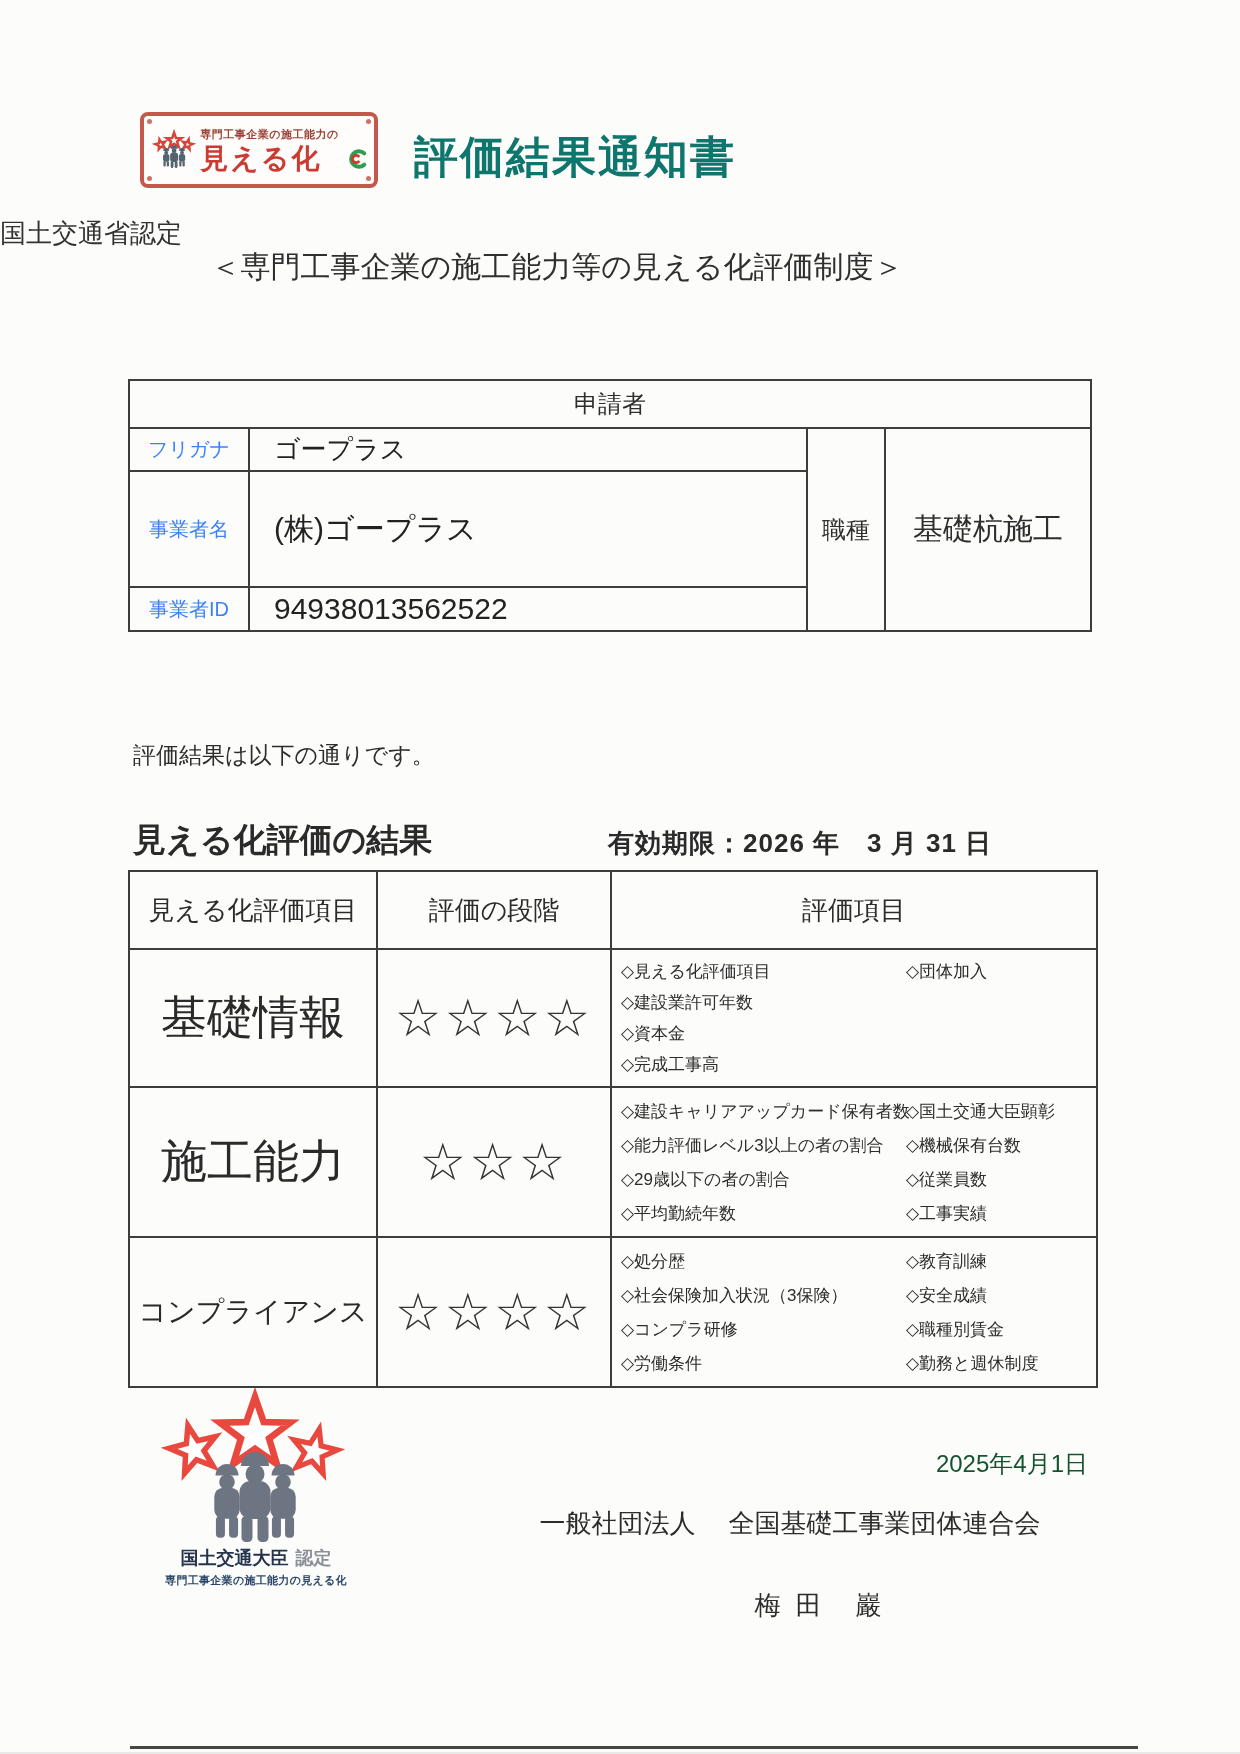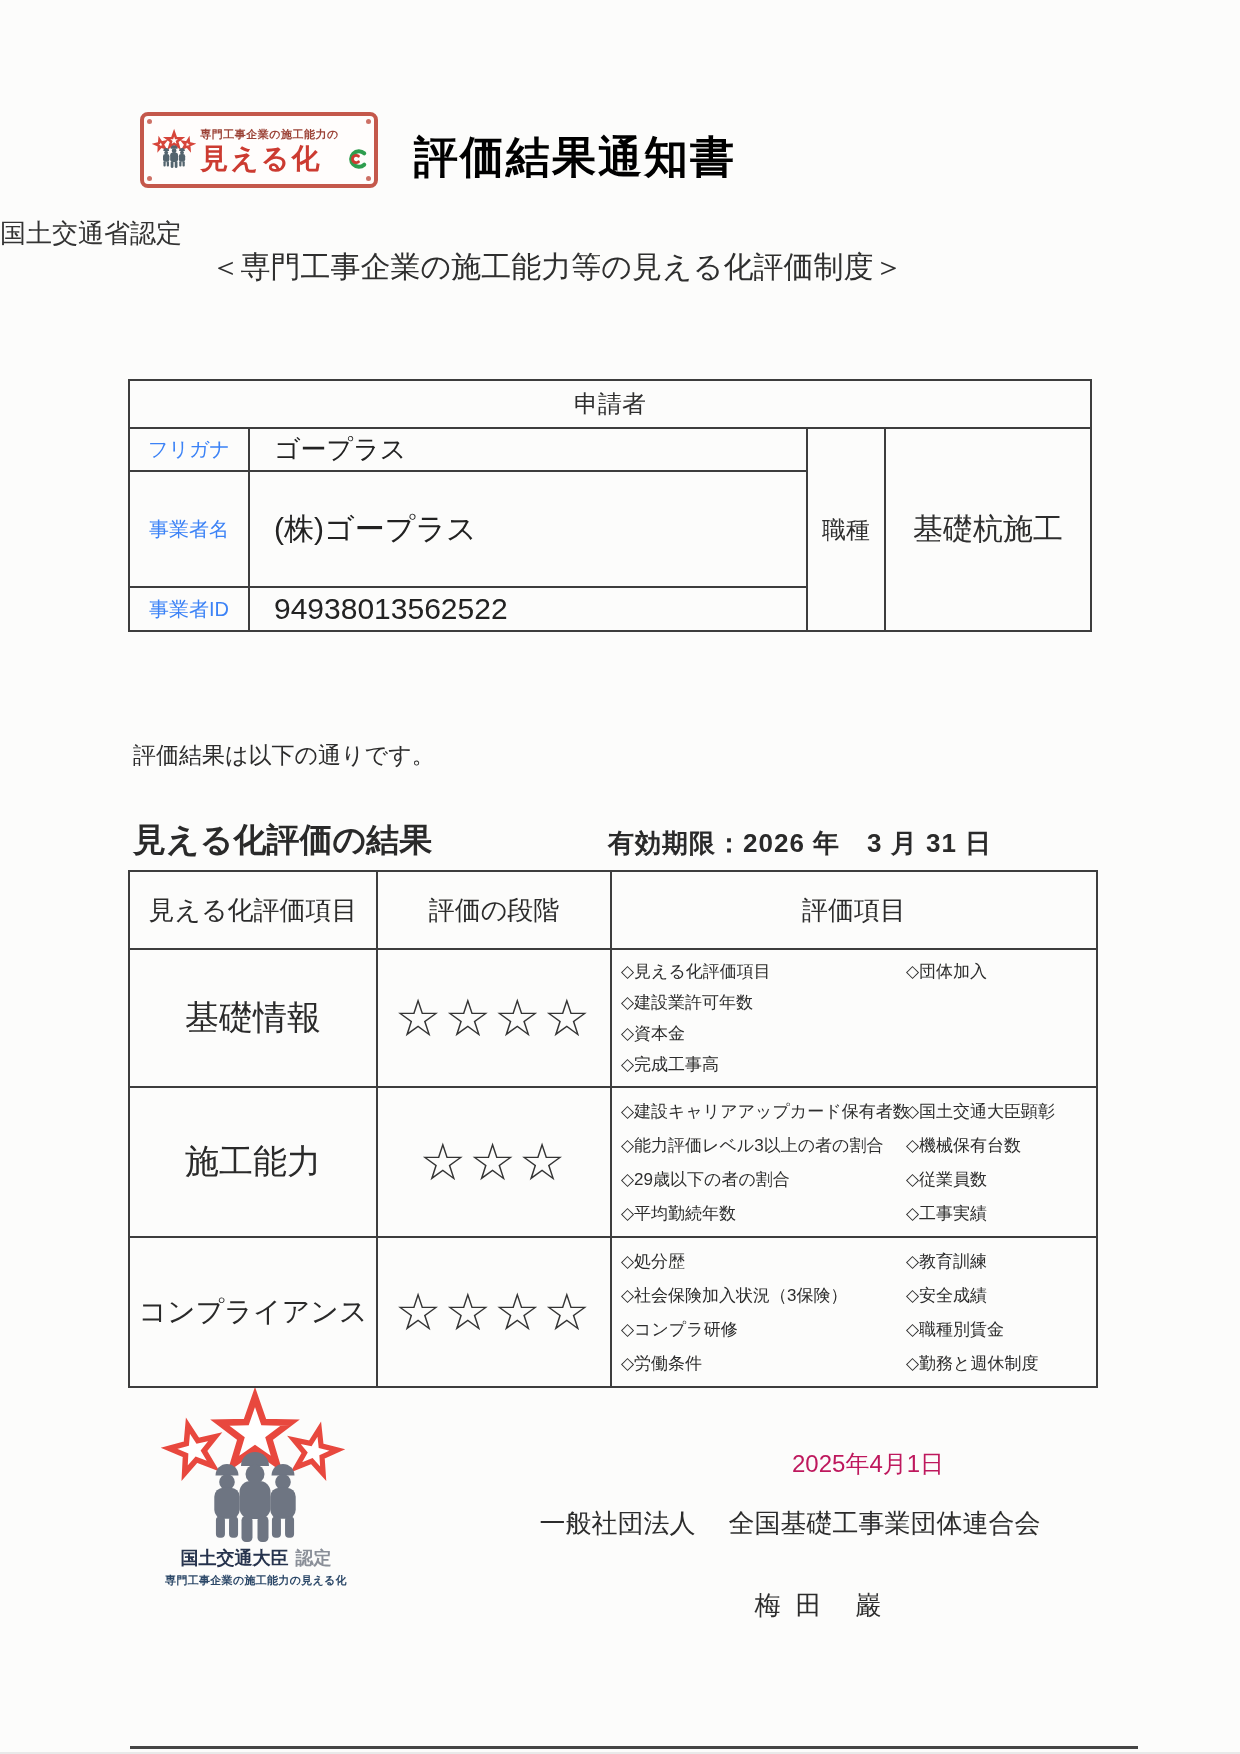--- a/index.html
+++ b/index.html
@@ -18,21 +18,21 @@
   .badge .dot{position:absolute; width:5px; height:5px; border-radius:50%; background:#c4584b; opacity:.85;}
   .badge .d1{left:3px; top:3px;} .badge .d2{right:3px; top:3px;}
   .badge .d3{left:3px; bottom:3px;} .badge .d4{right:3px; bottom:3px;}
   .badge-text{display:flex; flex-direction:column; margin-left:4px;}
   .badge-tagline{font-size:11px; font-weight:700; color:#9c4337; letter-spacing:.5px; white-space:nowrap;}
   .badge-brand{font-size:28px; font-weight:700; color:#cc3b31; letter-spacing:2px; line-height:1.05; margin-top:2px;}
   .badge-ccus{margin-left:8px; margin-top:18px;}
   
   .doc-title{
     position:absolute; left:0; top:128px; width:1150px; margin:0;
-    text-align:center; font-size:44px; font-weight:600; letter-spacing:2px; color:#000000;
+    text-align:center; font-size:44px; font-weight:600; letter-spacing:2px; color:#0f766e;
   }
   .cert-line{position:absolute; left:0; top:216px; width:1114px; text-align:left; font-size:26px; color:#333;}
   .scheme-line{position:absolute; left:0; top:247px; width:1114px; text-align:center; font-size:30px; color:#2f2f2f;}
   
   table{border-collapse:collapse; table-layout:fixed;}
   td{border:2px solid #3d3d3d; box-sizing:border-box; overflow:hidden;}
   .applicant{position:absolute; left:128px; top:379px; width:962px;}
   .applicant .t-head{height:48px; text-align:center; font-size:24px;}
   .applicant .lbl{font-size:20px; text-align:center; color:#3b82f6;}
   .applicant .val{font-size:26px; padding-left:24px; color:#222;}
@@ -42,35 +42,35 @@
   .applicant .val-name, .applicant .val-id{font-size:30px;}
   .applicant .job-lbl{font-size:24px; text-align:center;}
   .applicant .job-val{font-size:30px; text-align:center;}
   
   .intro{position:absolute; left:133px; top:740px; font-size:23px; color:#2c2c2c;}
   .result-title{position:absolute; left:133px; top:818px; font-size:33px; font-weight:700; color:#2a2a2a;}
   .expiry{position:absolute; left:608px; top:826px; font-size:26px; font-weight:700; color:#2a2a2a; letter-spacing:1px;}
   
   .eval{position:absolute; left:128px; top:870px; width:968px;}
   .eval .ehead td{height:78px; text-align:center; font-size:26px; color:#2c2c2c;}
-  .eval .cat{text-align:center; font-size:34px; color:#2a2a2a;}
+  .eval .cat{text-align:center; font-size:46px; color:#2a2a2a;}
   .eval .cat-small{font-size:28px;}
   .eval .stars{text-align:center; font-size:52px; letter-spacing:3px; color:#343434; font-weight:400;}
   .eval .row1{height:136px;} .eval .row2{height:148px;} .eval .row3{height:148px;}
   .items-wrap{display:flex; flex-direction:column; justify-content:center; padding:5px 2px 5px 8px;}
   .iline{display:flex; align-items:center; height:31px; font-size:17px; color:#2c2c2c; white-space:nowrap;}
   .row2 .iline, .row3 .iline{height:34px;}
   .il{width:285px; flex-shrink:0;}
   .ir{flex:1;}
   
   .footer-logo{position:absolute; left:150px; top:1388px; width:212px; text-align:center;}
   .logo-title{font-size:18px; font-weight:700; color:#26334d; margin-top:0px; white-space:nowrap;}
   .logo-title .nintei{color:#8a8f98; margin-left:7px;text-align:center;}
   .logo-subtitle{font-size:11px; font-weight:700; color:#2c4868; margin-top:3px; white-space:nowrap; letter-spacing:.3px;}
-  .footer-date{position:absolute; left:792px; top:1448px; width:250px; text-align:left; font-size:24px; color:#be185d;}
+  .footer-date{position:absolute; left:838px; top:1448px; width:250px; text-align:right; font-size:24px; color:#14532d;}
   .footer-org{position:absolute; left:470px; top:1506px; width:640px; text-align:center; font-size:26px; color:#2c2c2c;}
   .footer-signer{position:absolute; left:700px; top:1588px; width:240px; text-align:center; font-size:26px; letter-spacing:4px; color:#2c2c2c;}
   .scan-line{position:absolute; left:130px; top:1746px; width:1008px; height:3px; background:#454545;}
   svg{display:block;}
 </style>
 </head>
 <body>
 
 <div class="page">
 

